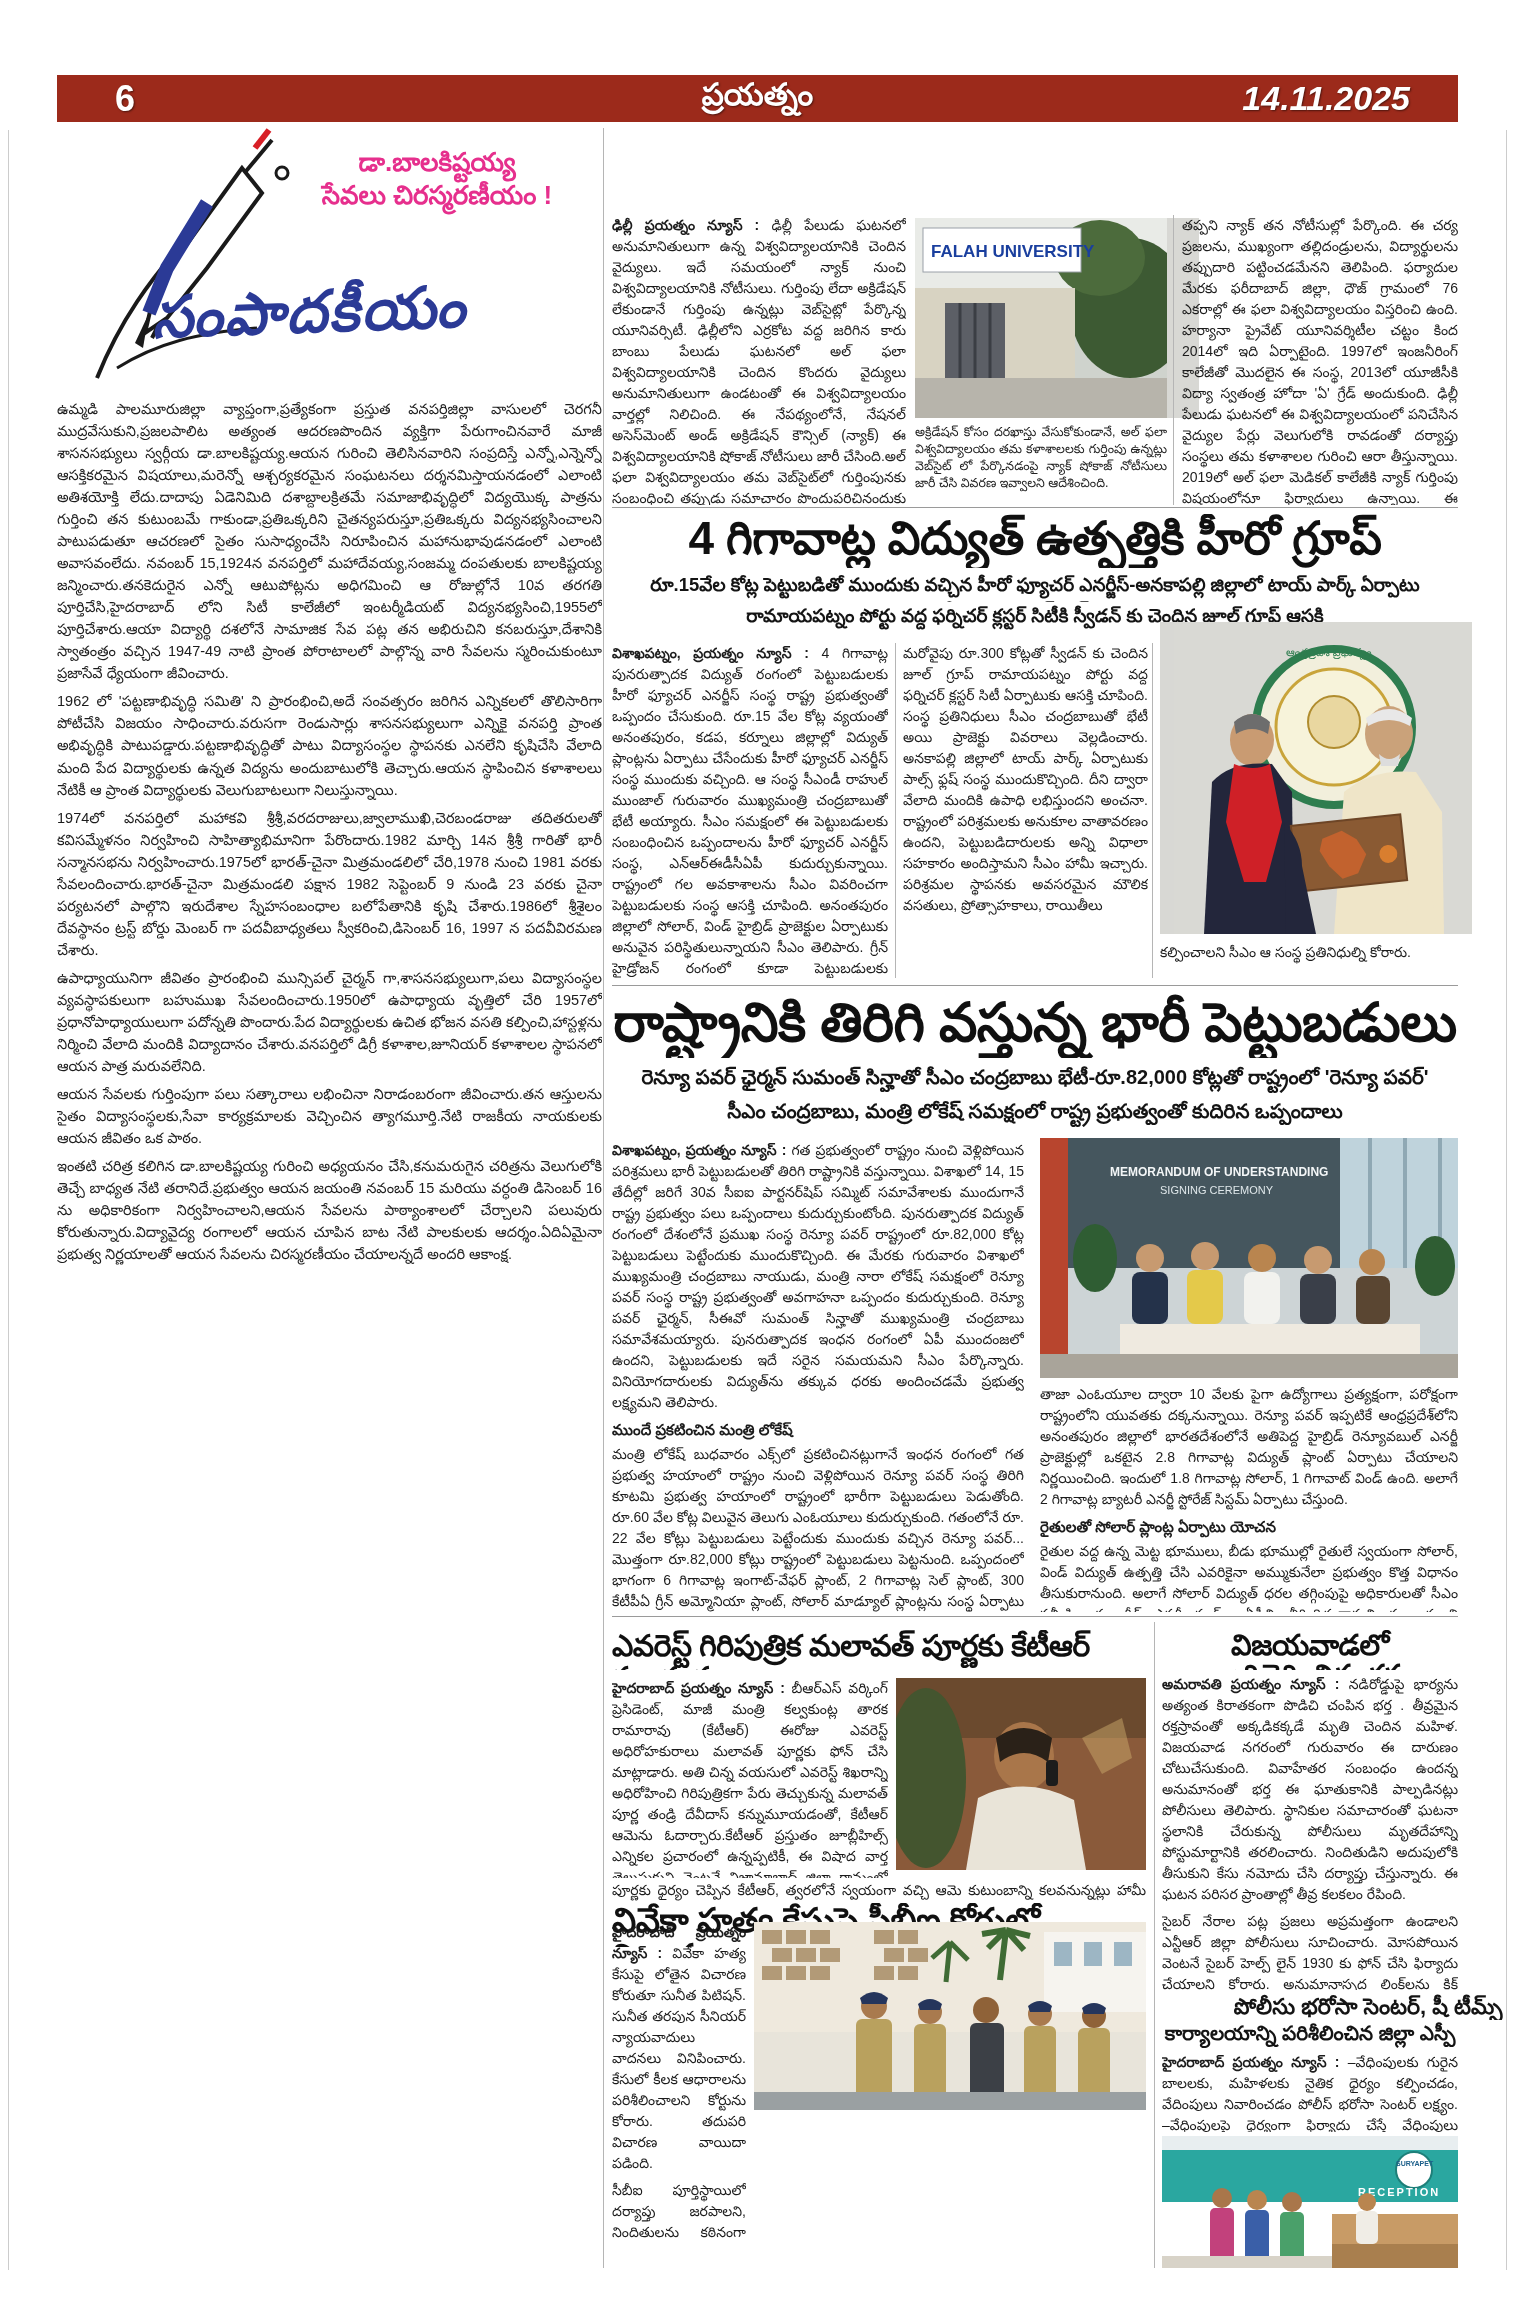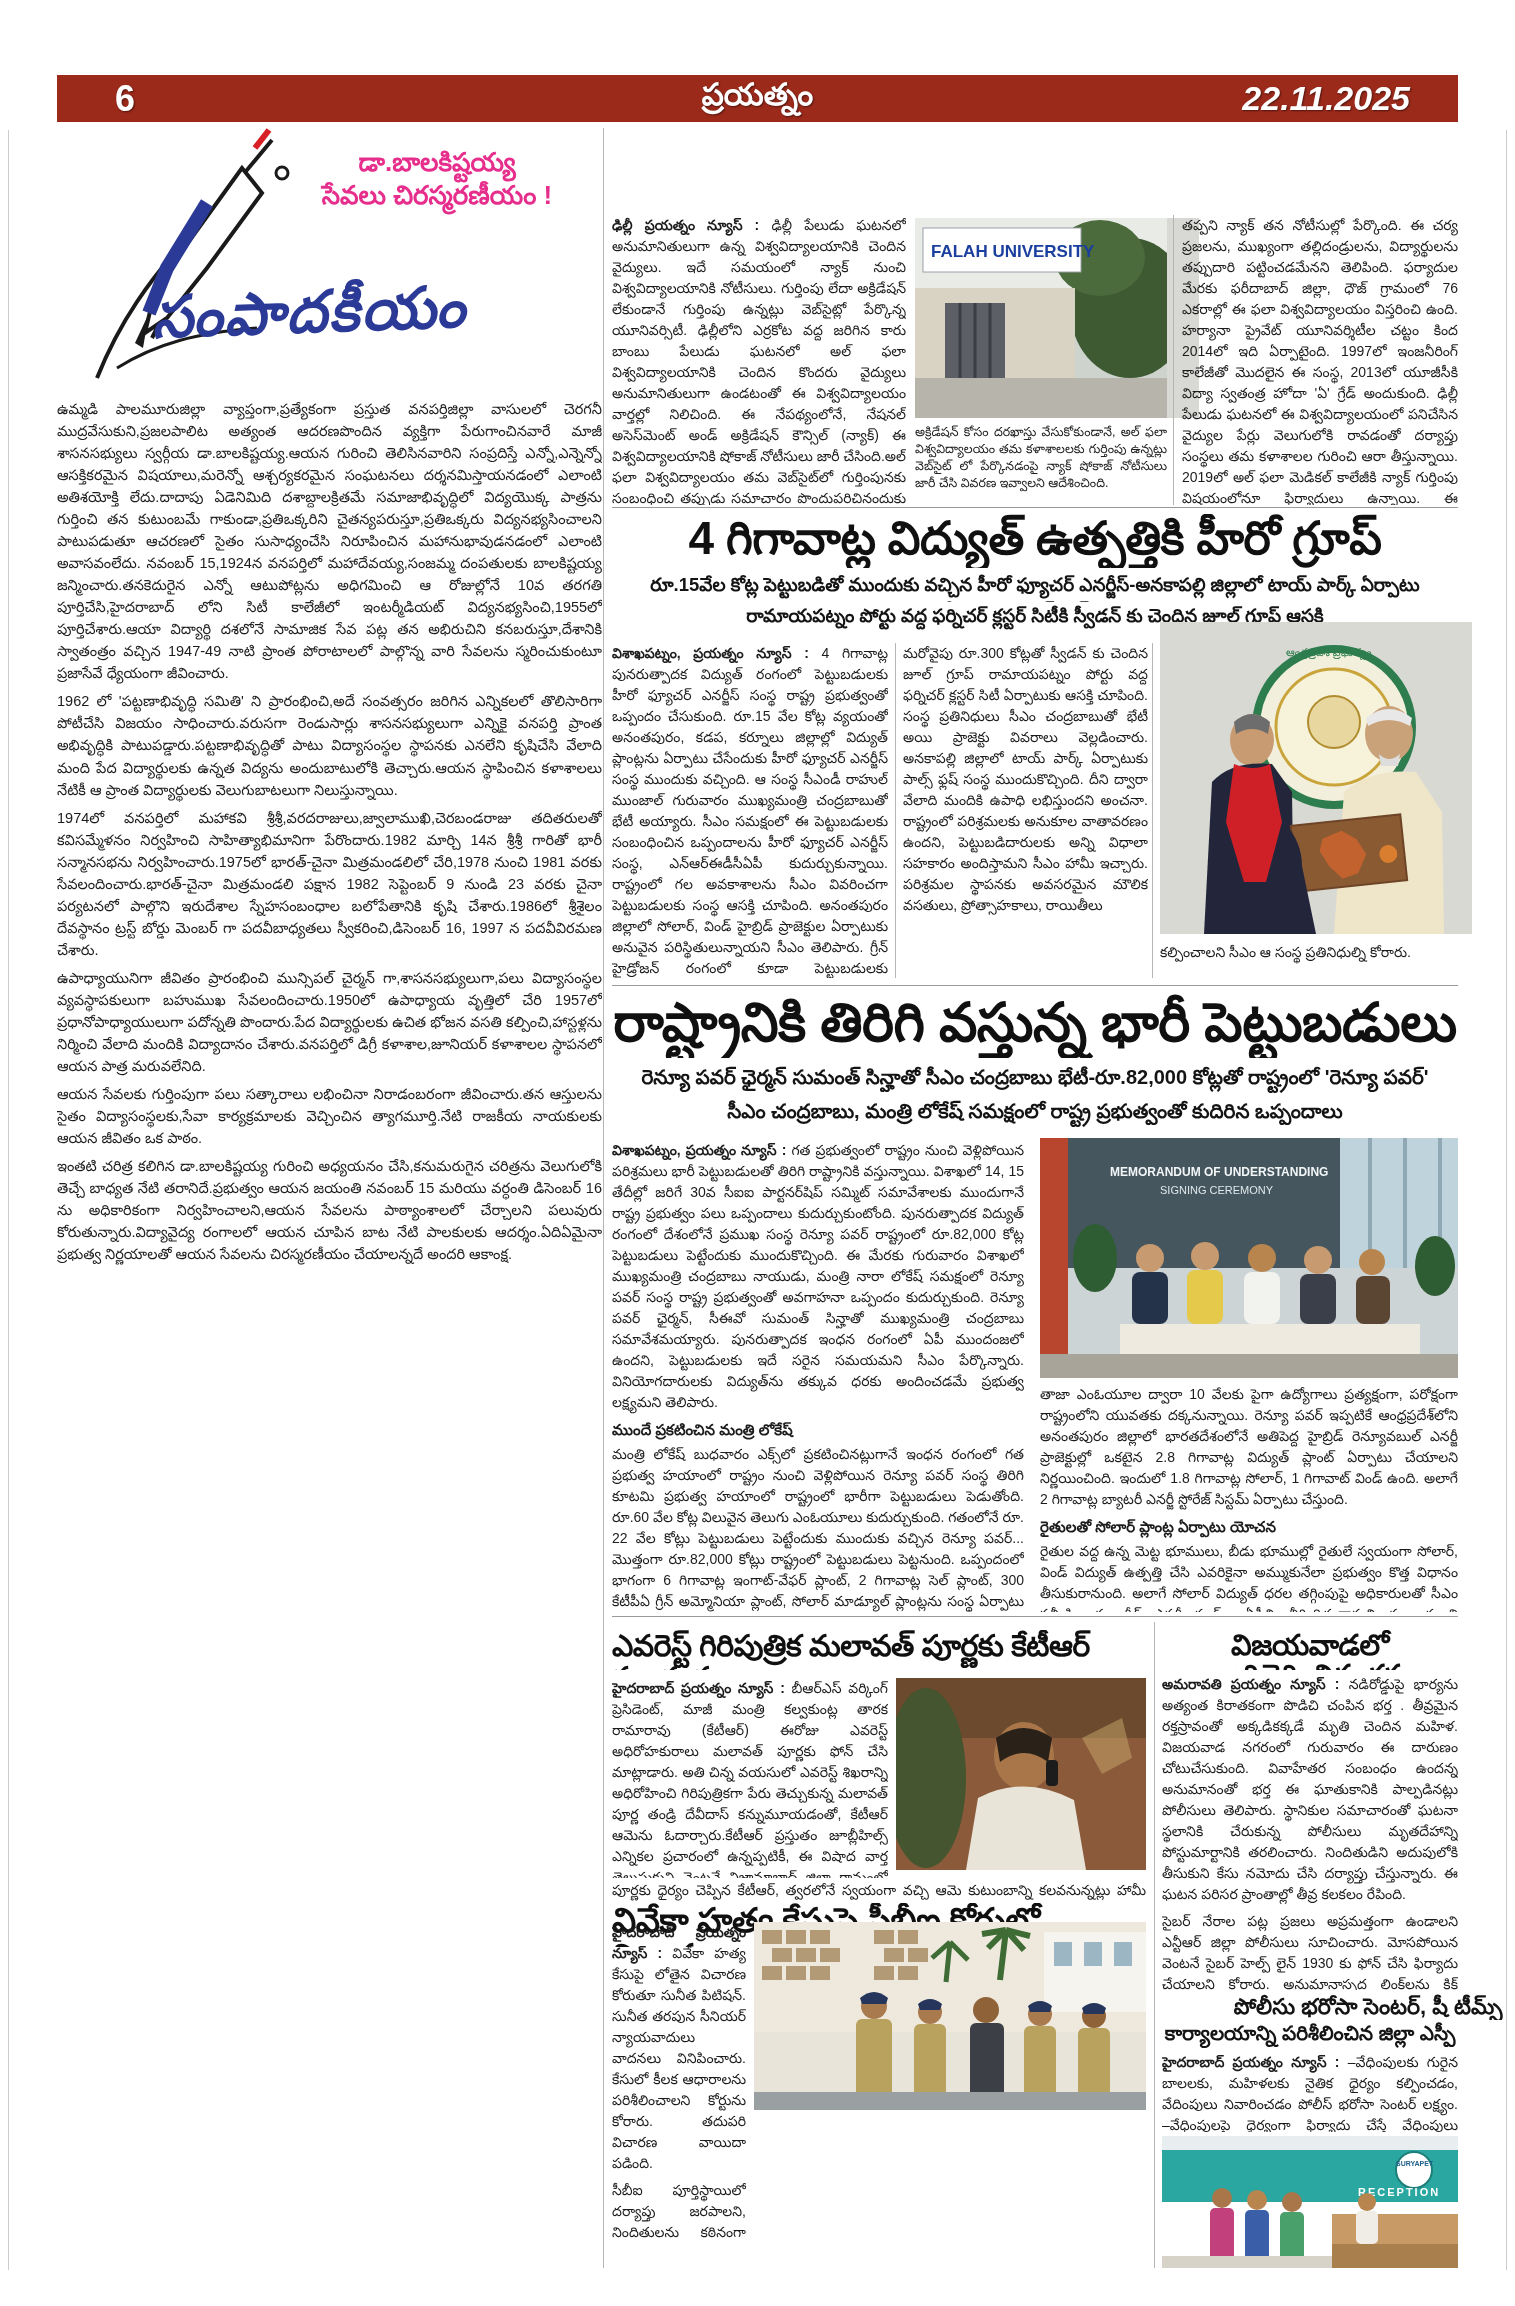--- a/index.html
+++ b/index.html
@@ -38,21 +38,21 @@
 <body>
 
 <div class="page">
 
   <div class="abs edge" style="left:8px;top:130px;height:2140px;"></div>
   <div class="abs edge" style="left:1506px;top:130px;height:2140px;"></div>
 
   <div class="abs topbar" style="left:57px;top:75px;width:1401px;height:47px;">
     <span class="pgnum">6</span>
     <span class="masthead">ప్రయత్నం</span>
-    <span class="dateline">22.11.2025</span>
+    <span class="dateline">14.11.2025</span>
   </div>
 
   <div class="abs edbox" style="left:57px;top:128px;width:545px;height:262px;">
     <svg class="abs" style="left:0;top:0;" width="280" height="262" viewBox="0 0 280 262">
       <path d="M40 250 C60 200 90 150 150 90 L200 30 L215 12" stroke="#1a1a1a" stroke-width="4" fill="none"></path>
       <path d="M150 90 L120 160 L95 210" stroke="#1a1a1a" stroke-width="4" fill="none"></path>
       <path d="M185 40 L120 130 L95 175 L88 205 L110 190 L150 140 L205 65 Z" fill="#ffffff" stroke="#1a1a1a" stroke-width="4"></path>
       <path d="M150 75 L110 140 L92 185" stroke="#2b3a96" stroke-width="14" fill="none"></path>
       <path d="M92 185 L78 215 L86 220 Z" fill="#1a1a1a"></path>
       <path d="M198 20 L212 2" stroke="#d81f26" stroke-width="6"></path>

